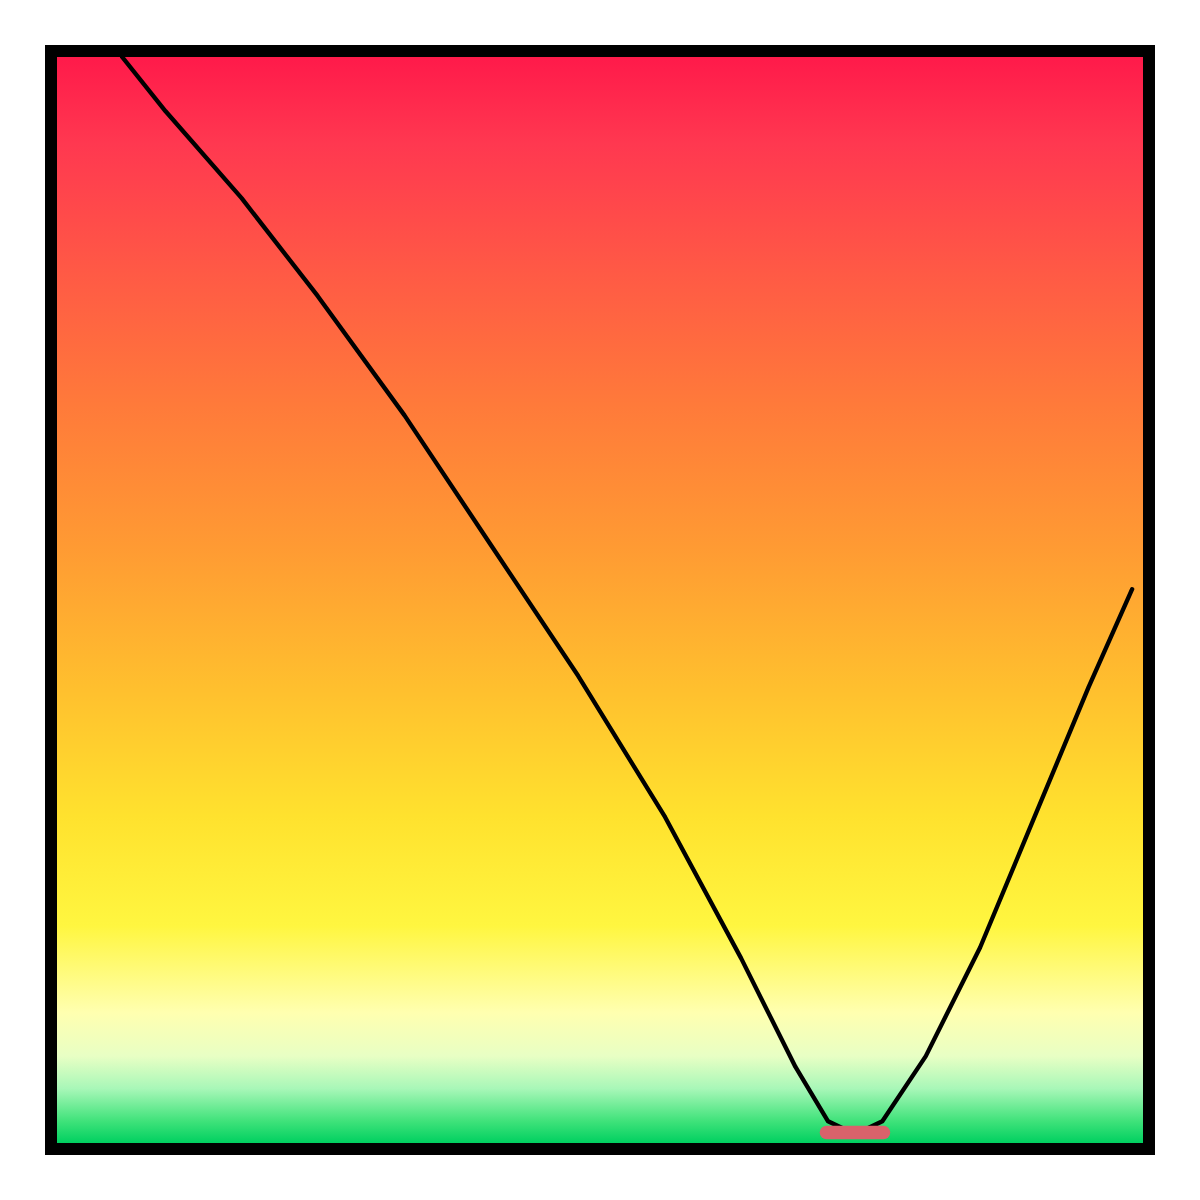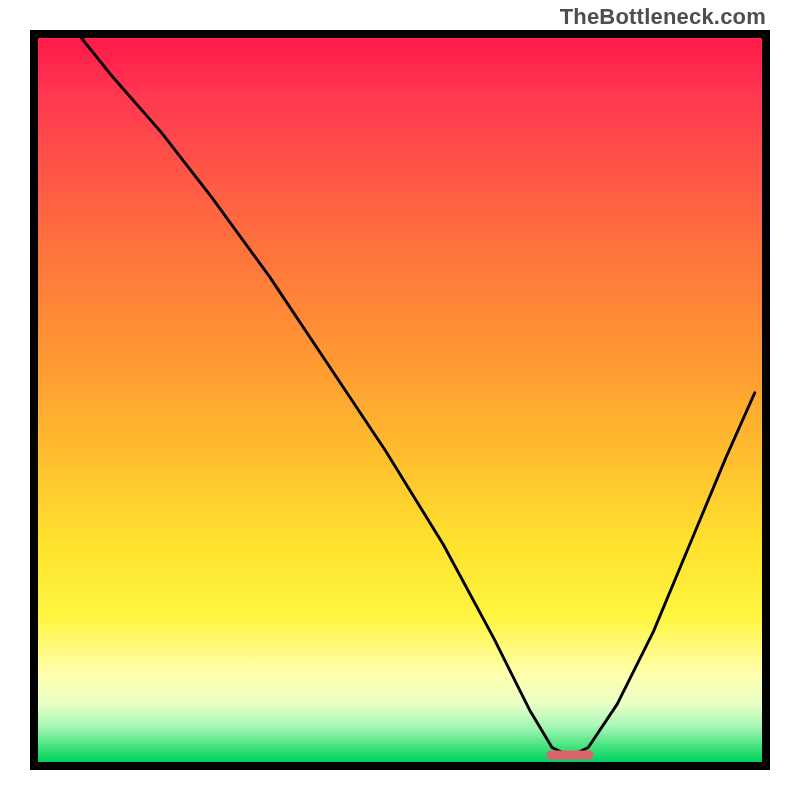--- a/index.html
+++ b/index.html
@@ -69,21 +69,20 @@
     font-size: 22px;
     font-weight: 600;
     color: #4e4e4e;
     letter-spacing: 0.2px;
   }
 </style>
 </head>
 <body>
 
 <div class="figure">
-  <div class="attribution">TheBottleneck.com</div>
 
   <div class="plot-outer">
     <div class="plot-inner">
       <svg class="curve" viewBox="0 0 1000 1000" preserveAspectRatio="none">
         <path id="curve-path" fill="none" stroke="#000000" stroke-width="4" stroke-linecap="round" stroke-linejoin="round" d="M 60.0 0.0 L 100.0 50.0 L 170.0 130.0 L 240.0 220.0 L 320.0 330.0 L 400.0 450.0 L 480.0 570.0 L 560.0 700.0 L 630.0 830.0 L 680.0 930.0 L 710.0 980.0 L 735.0 992.0 L 760.0 980.0 L 800.0 920.0 L 850.0 820.0 L 900.0 700.0 L 950.0 580.0 L 990.0 490.0"></path>
       </svg>
       <div class="optimum" id="optimum-marker" style="left: 73.5%; top: 99.1%; width: 6.5%; background: rgb(217, 98, 107);"></div>
     </div>
   </div>
 </div>

